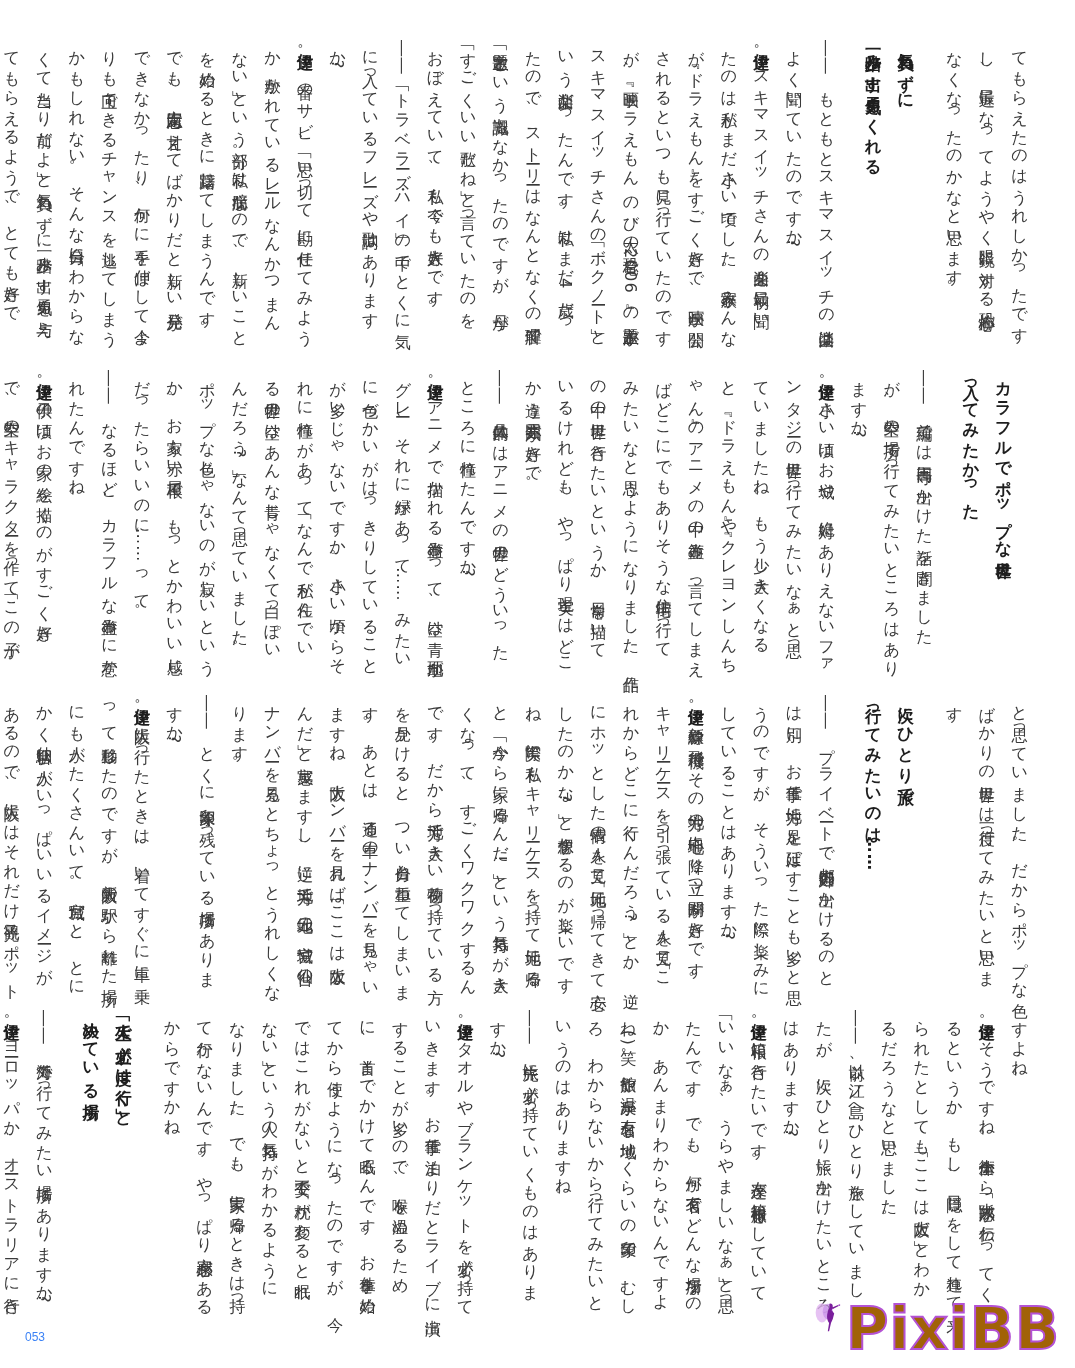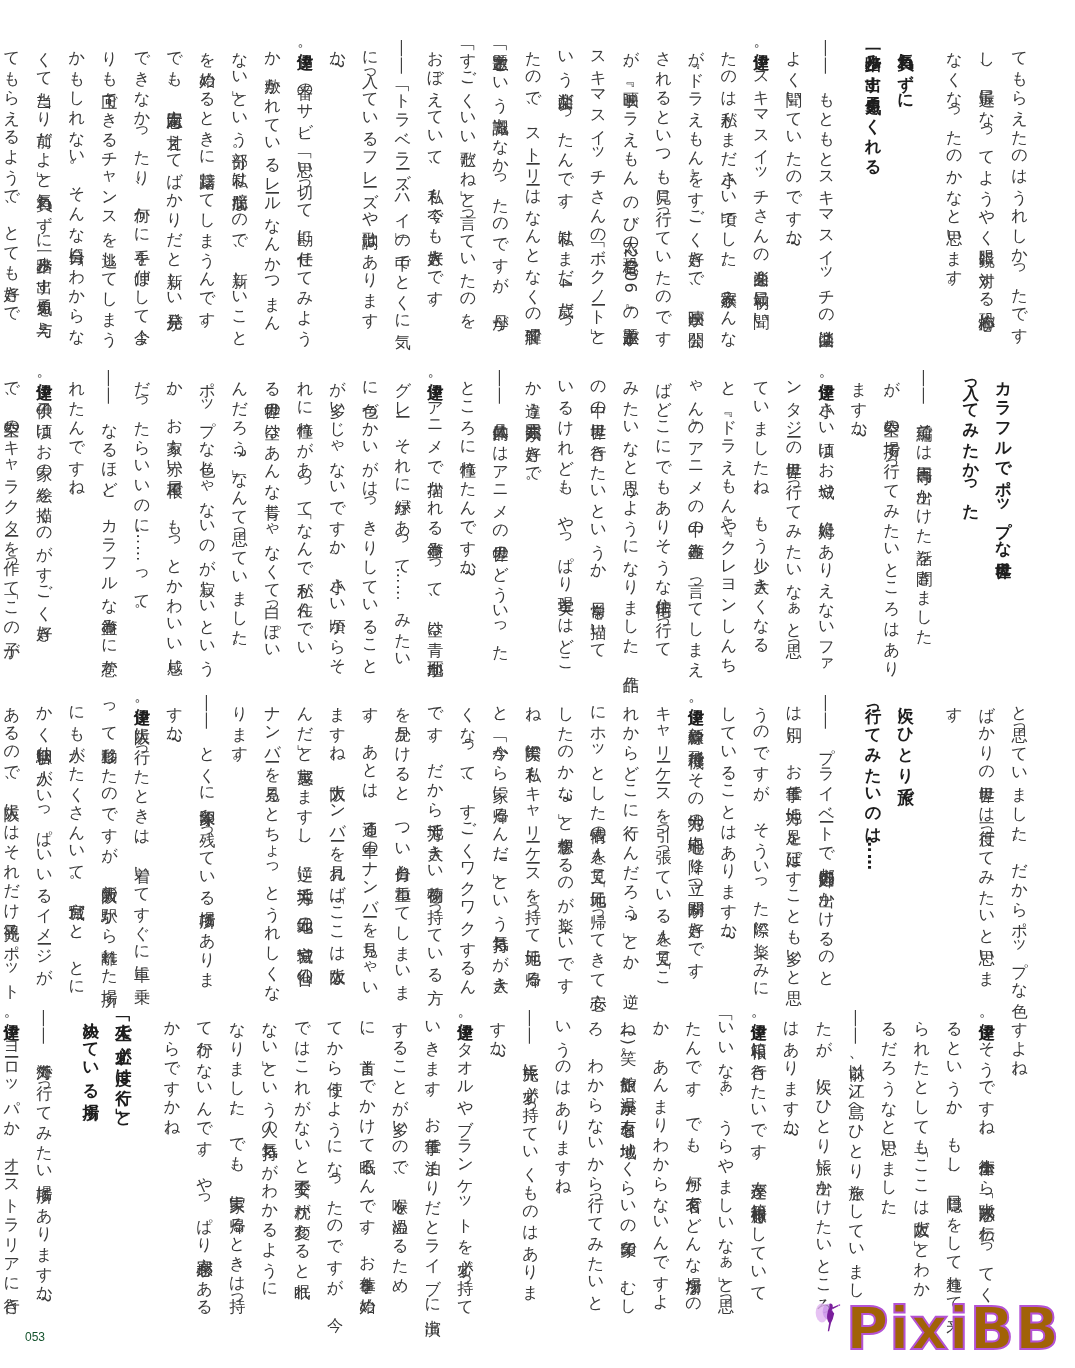--- a/index.html
+++ b/index.html
@@ -5,21 +5,21 @@
   html, body { margin:0; padding:0; background:#ffffff; }
   body { width:1075px; height:1368px; position:relative; overflow:hidden;
          font-family:"DejaVu Sans", "Liberation Sans", sans-serif; color:#3a3a3a; }
   .tier { position:absolute; left:90px; width:945px; height:300px;
           writing-mode:vertical-rl; -webkit-writing-mode:vertical-rl;
           font-size:16.2px; line-height:32.6px; letter-spacing:1.2px; }
   .tier p { margin:0; padding:0; }
   .tier .head { font-weight:bold; color:#1e1e1e; font-size:16.4px; }
   .tier .headblock { margin-left:14px; margin-right:16px; }
   .tier .spk { font-weight:bold; color:#1e1e1e; }
-  .page-no { position:absolute; left:25px; top:1330px; font-size:12px; color:#14532d;
+  .page-no { position:absolute; left:25px; top:1330px; font-size:12px; color:#3b82f6;
              font-family:"Liberation Sans", sans-serif; letter-spacing:0; }
   .wm { position:absolute; left:820px; top:1268px; width:250px; height:96px; }
   .wm-text { position:absolute; left:846px; top:1296px; font-family:"DejaVu Sans", sans-serif;
              font-weight:bold; font-size:58px; line-height:66px; color:#a16207;
              -webkit-text-stroke:2px #b452d4; letter-spacing:1px; }
 </style>
 </head>
 <body>
 
 <div class="tier" style="top:40px;">

